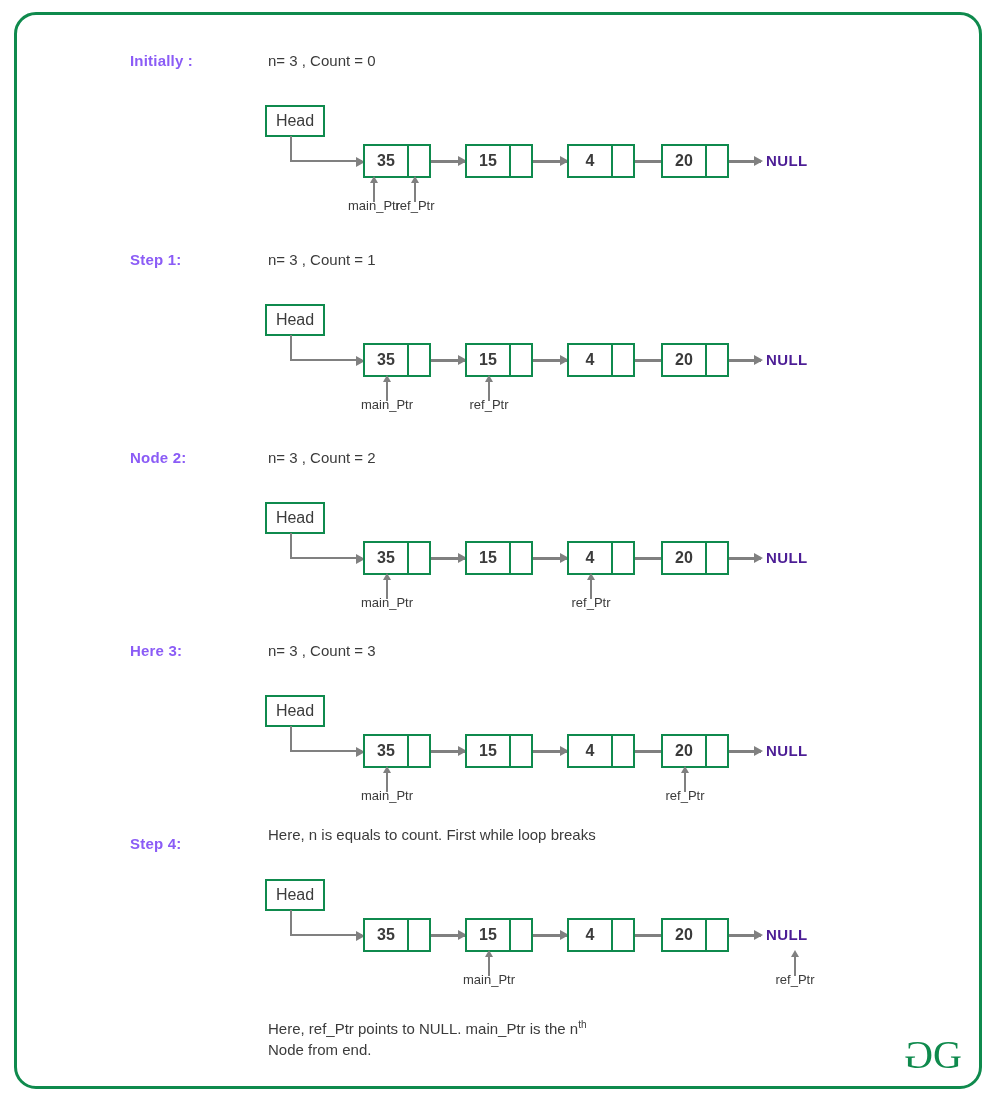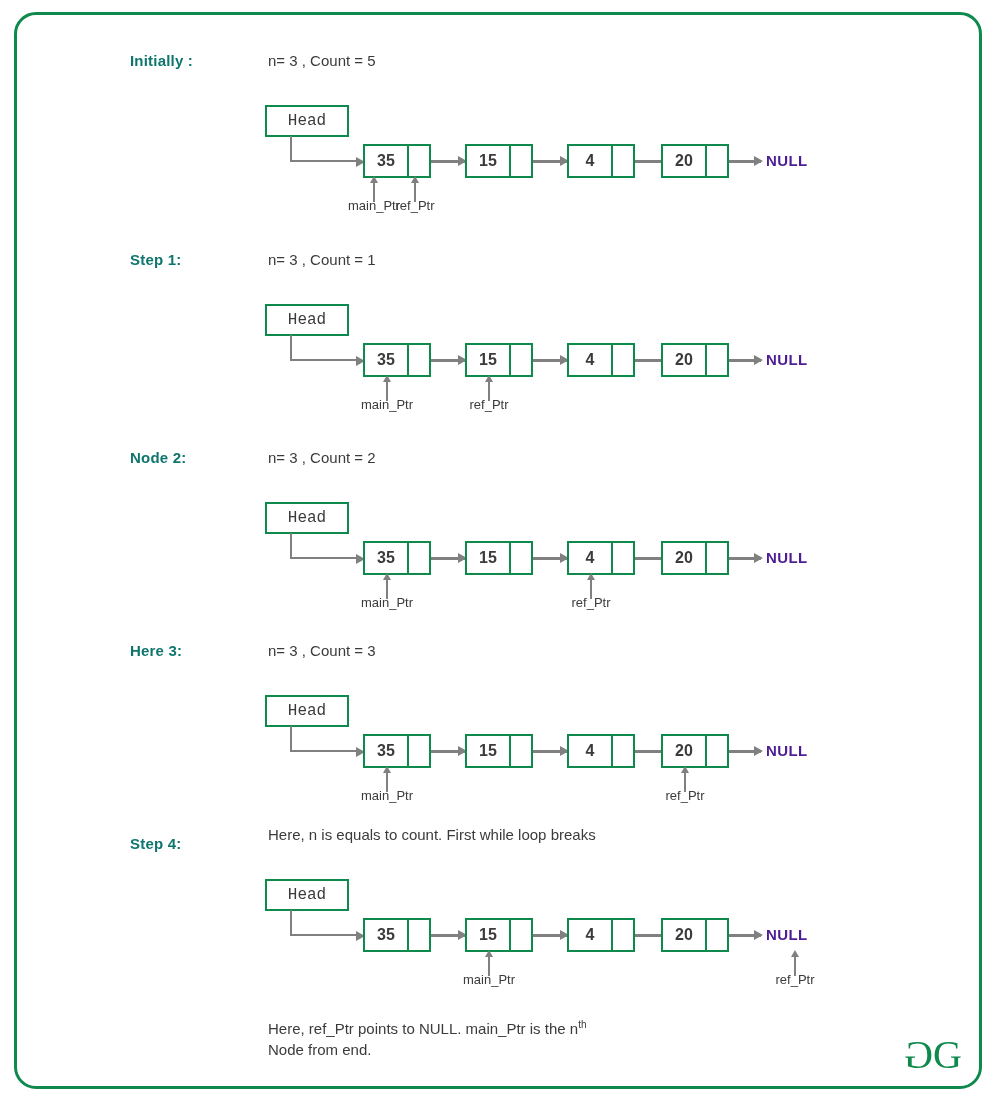--- a/index.html
+++ b/index.html
@@ -27,21 +27,21 @@
     border-radius: 22px;
     background: #ffffff;
   }
 
   
   .step-label {
     position: absolute;
     left: 130px;
     font-size: 15px;
     font-weight: bold;
-    color: #0f766e;
+    color: #8b5cf6;
     white-space: nowrap;
     letter-spacing: .2px;
   }
 
   
   .count-line {
     position: absolute;
     left: 268px;
     font-size: 15px;
     color: #3b3b3b;
@@ -58,31 +58,30 @@
     line-height: 21px;
   }
   .note sup {
     font-size: 10px;
     vertical-align: super;
   }
 
   
   .head-box {
     position: absolute;
-    width: 84px;
+    width: 60px;
     height: 32px;
     box-sizing: border-box;
     border: 2.5px solid #0f8a4d;
     background: #ffffff;
     color: #3b3b3b;
     font-size: 16px;
     display: flex;
     align-items: center;
     justify-content: center;
-    font-family: Liberation Mono, monospace;
   }
 
   
   .head-elbow {
     position: absolute;
     width: 72px;
     height: 26px;
     box-sizing: border-box;
     border-left: 2.5px solid #808080;
     border-bottom: 2.5px solid #808080;
@@ -190,21 +189,21 @@
     display: inline-block;
     transform: scaleX(-1);
   }
 </style>
 </head>
 <body>
 
 <div id="frame"></div>
 
 <div class="step-label" style="top:52px">Initially :</div>
-<div class="count-line" style="top:52px">n= 3 , Count = 5</div>
+<div class="count-line" style="top:52px">n= 3 , Count = 0</div>
 
 <div class="head-box" style="left:265px; top:105px">
   <span>Head</span>
 </div>
 <div class="head-elbow" style="left:290px; top:136px"></div>
 <div class="head-elbow-arrow" style="left:356px; top:157px"></div>
 
 <div class="node" style="left:363px; top:144px">
   <div class="val">35</div>
   <div class="ptr"></div>

